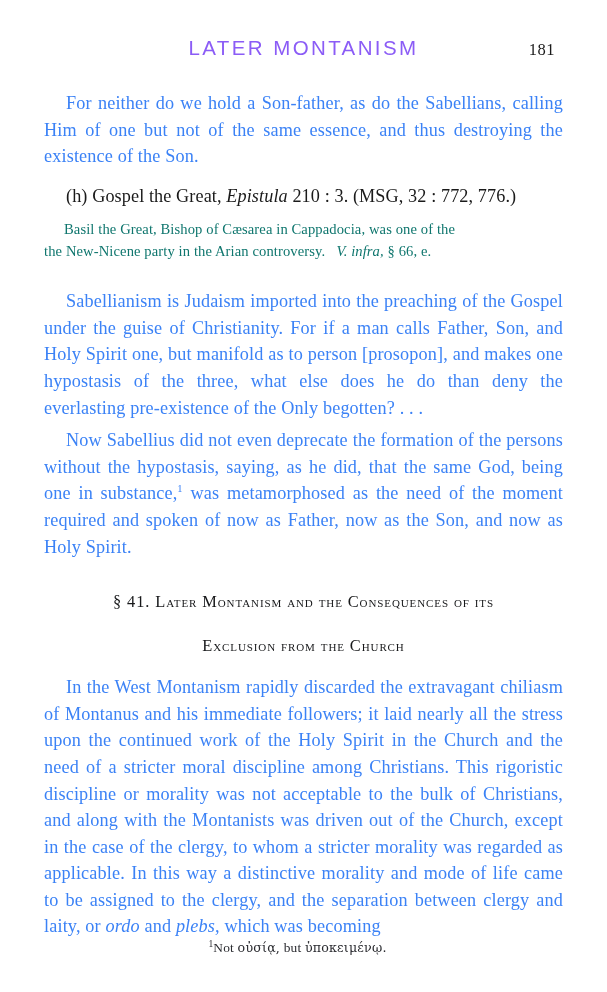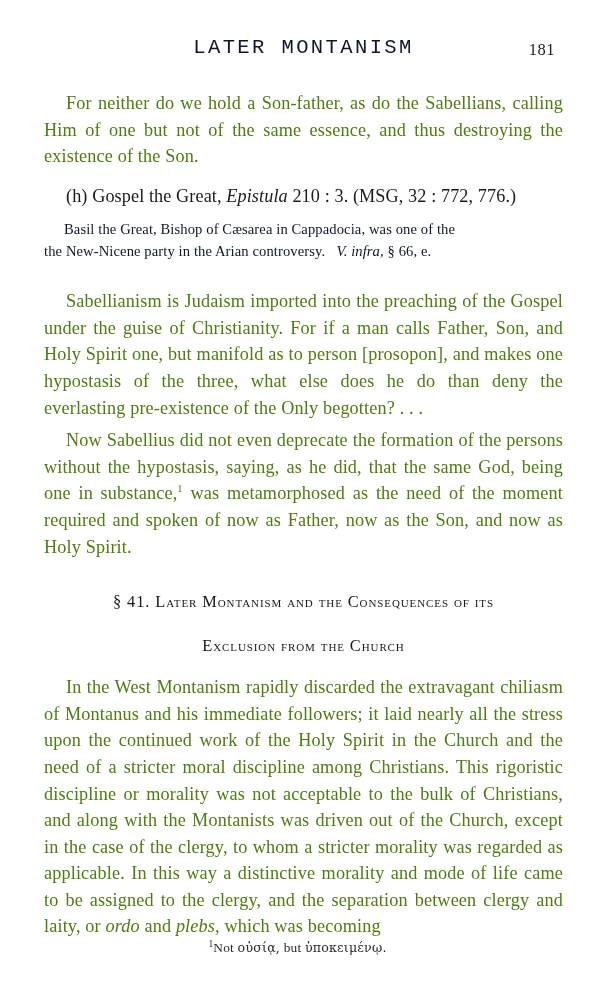--- a/index.html
+++ b/index.html
@@ -24,66 +24,66 @@
   }
   .header {
     display: flex;
     align-items: baseline;
     justify-content: center;
     position: relative;
     height: 34px;
     margin-bottom: 12px;
   }
   .running-title {
-    font-family: Liberation Mono, monospace;
+    font-family: Liberation Sans, sans-serif;
     font-size: 20.5px;
     letter-spacing: 2.4px;
-    color: #0f172a;
+    color: #8b5cf6;
     text-align: left;
     white-space: nowrap;
   }
   .page-number {
     position: absolute;
     right: 8px;
     top: 4px;
     font-size: 16.5px;
     letter-spacing: 0.5px;
     color: #1a1a1a;
   }
   p {
     margin: 0;
     text-align: justify;
     text-justify: inter-word;
   }
   .body-para {
     font-size: 18.2px;
     line-height: 26.6px;
     letter-spacing: 0.15px;
-    color: #4d7c0f;
+    color: #3b82f6;
   }
   .indent {
     text-indent: 22px;
   }
   .gap-top-lg { margin-top: 20px; }
   .gap-top-md { margin-top: 13px; }
   .gap-top-sm { margin-top: 6px; font-family: Liberation Serif, serif; }
 
   .citation {
     font-size: 18.2px;
     line-height: 26.6px;
     text-indent: 22px;
     letter-spacing: 0.1px;
   }
   .citation i { font-style: italic; }
 
   .note-block {
     font-size: 14.6px;
     line-height: 21.4px;
     letter-spacing: 0.1px;
-    color: #0f172a;
+    color: #0f766e;
     text-align: justify;
     margin-top: 10px;
   }
   .note-block .first { text-indent: 20px; }
   .note-block i { font-style: italic; }
 
   .section-head {
     margin-top: 30px;
     margin-bottom: 16px;
     text-align: center;

